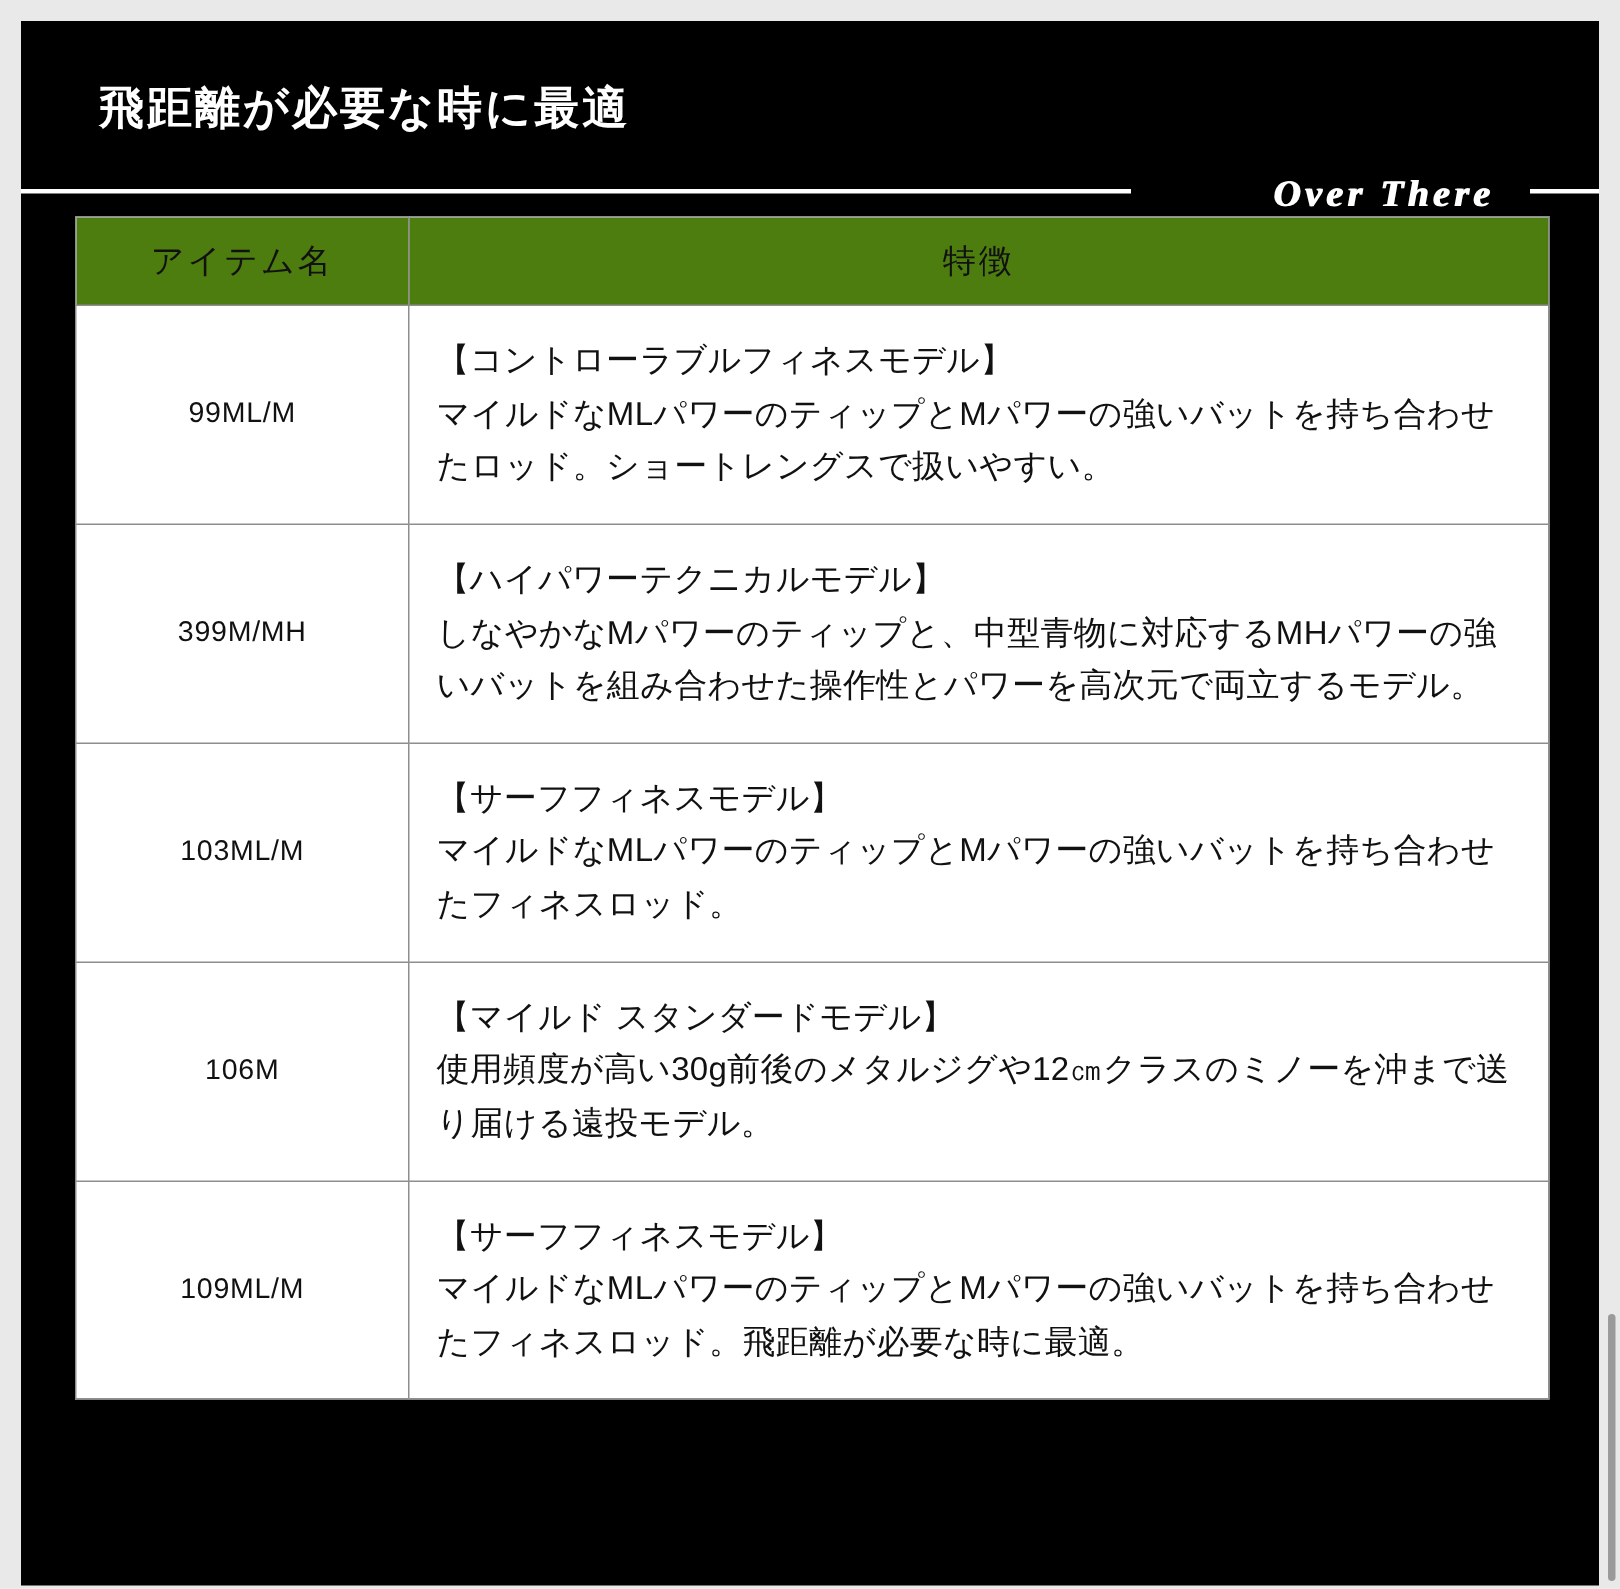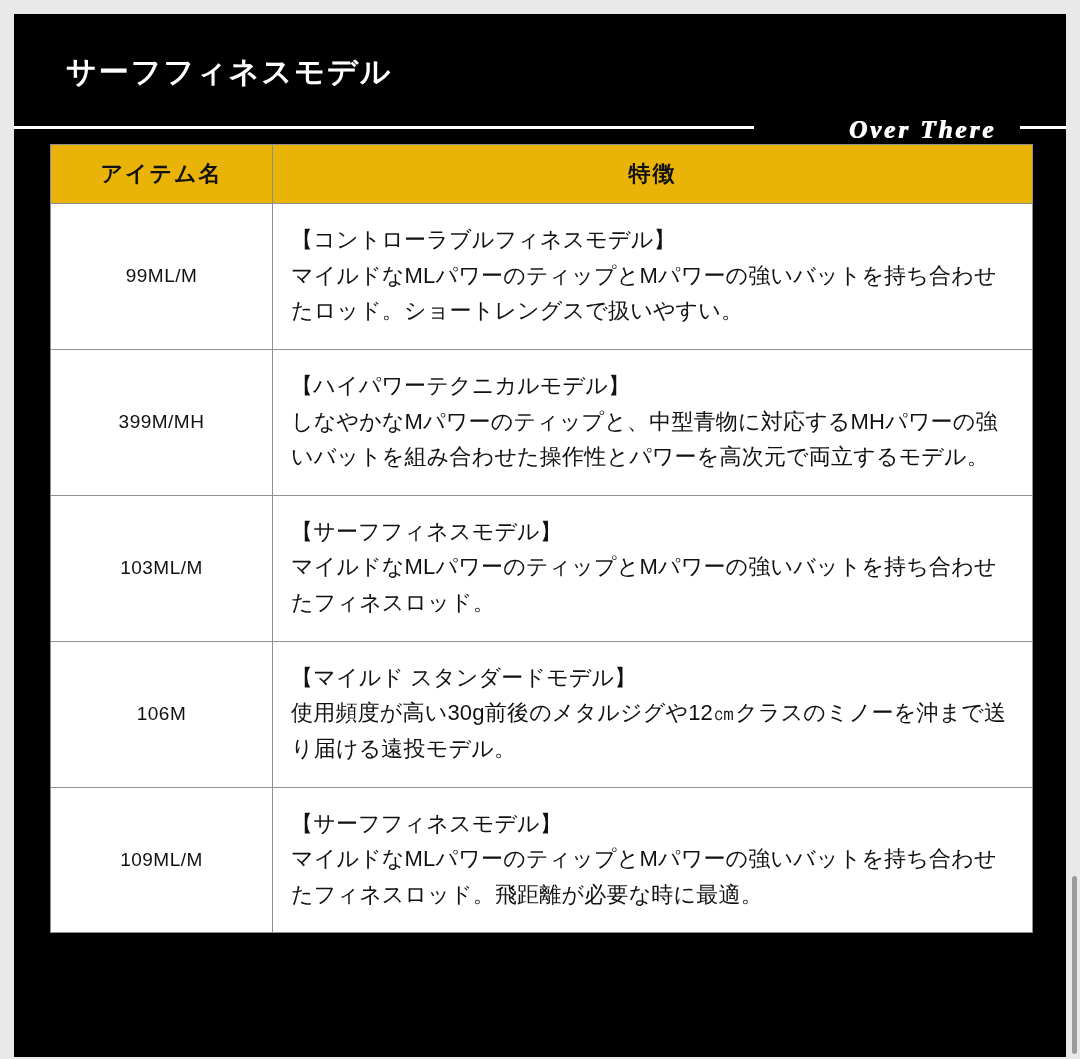--- a/index.html
+++ b/index.html
@@ -98,23 +98,23 @@
     table-layout: fixed;
     background: #ffffff;
   }
   table.variation th,
   table.variation td {
     border: 1px solid #8e8e8e;
     vertical-align: middle;
     color: #111111;
   }
   table.variation thead th {
-    background: #eab308;
+    background: #4d7c0f;
     font-size: 22px;
-    font-weight: bold;
+    font-weight: normal;
     letter-spacing: 2px;
     height: 56px;
     text-align: center;
   }
   col.c-name { width: 222px; }
   col.c-feat { width: 760px; }
 
   td.name {
     text-align: center;
     font-size: 19px;
@@ -145,21 +145,21 @@
     border-radius: 3px;
   }
 </style>
 </head>
 <body>
 
 <div class="page">
   <div class="panel">
 
     <div class="header">
-      <div class="header-title">サーフフィネスモデル</div>
+      <div class="header-title">飛距離が必要な時に最適</div>
       <div class="brand-row">
         <div class="brand-rule-left"></div>
         <div class="brand-logo">Over There</div>
         <div class="brand-rule-right"></div>
       </div>
     </div>
 
     <div class="table-wrap">
       <table class="variation">
         <colgroup>

